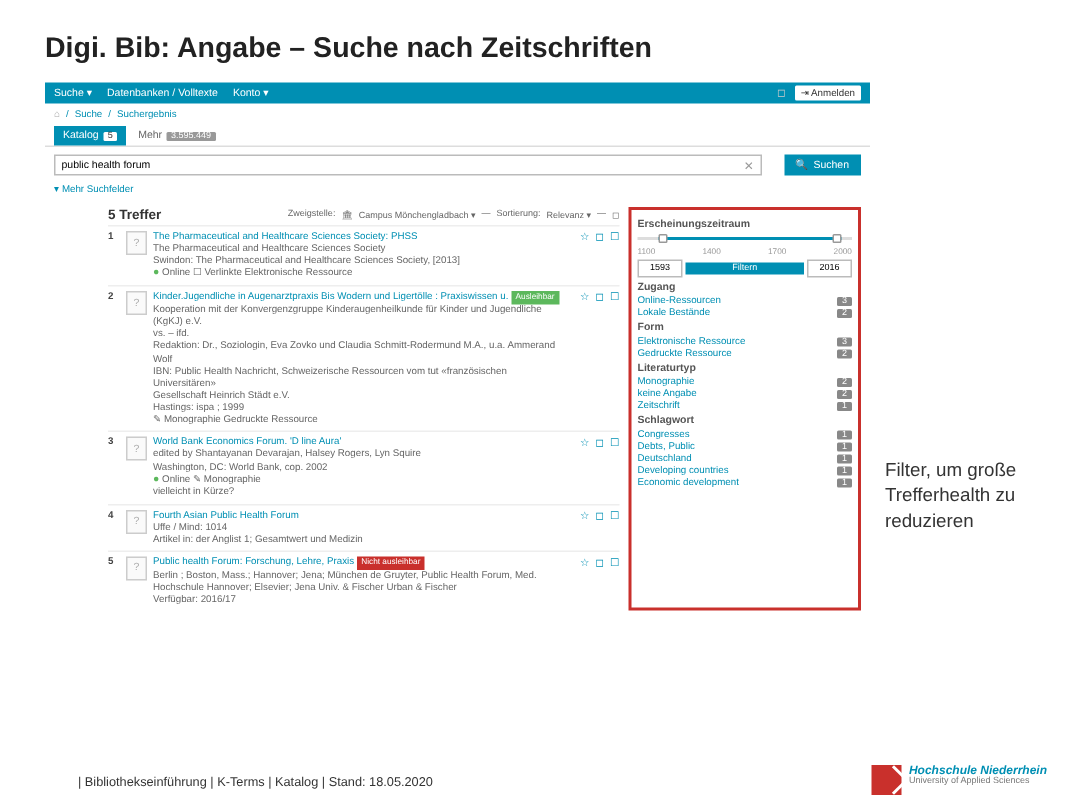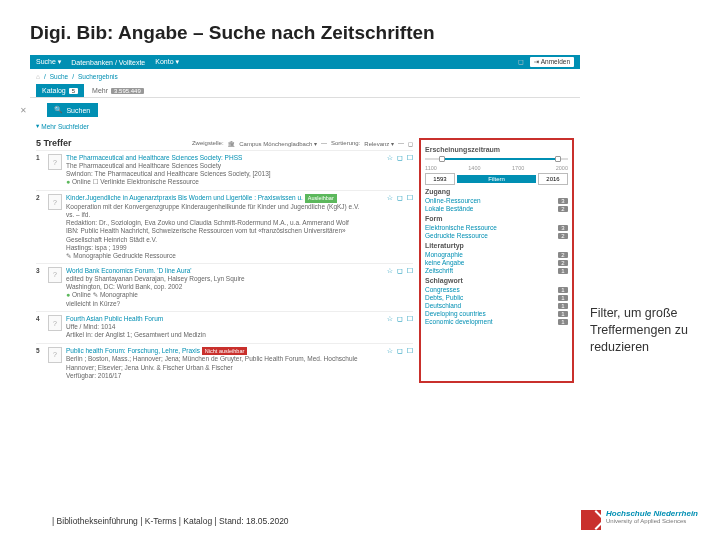--- a/index.html
+++ b/index.html
@@ -15,21 +15,21 @@
   .tab-active { background: #008fb3; color: #fff; padding: 3px 6px; display: flex; gap: 3px; align-items: center; }
   .tab-active .badge { background: #fff; color: #333; padding: 0 3px; border-radius: 1px; font-size: 6px; }
   .tab-inactive { color: #666; display: flex; gap: 3px; align-items: center; }
   .tab-inactive .badge { background: #999; color: #fff; padding: 0 3px; border-radius: 1px; font-size: 6px; }
   .searchbar { display: flex; gap: 4px; padding: 5px 6px; align-items: center; }
   .searchbar input { flex: 1; border: 1px solid #bbb; height: 14px; font-size: 7px; padding: 0 4px; }
   .searchbar .clear { position: relative; left: -16px; color: #999; font-size: 8px; }
   .searchbtn { background: #008fb3; color: #fff; border: none; height: 14px; padding: 0 8px; font-size: 7px; display: flex; align-items: center; gap: 3px; }
   .adv { font-size: 6.5px; color: #008fb3; padding: 0 6px 4px 6px; display: flex; align-items: center; gap: 2px; }
   .content { display: flex; padding: 4px 6px; gap: 6px; }
-  .results { flex: 1; }
+  .results { flex: 1; margin-left: 36px; }
   .results-head { display: flex; align-items: center; font-size: 8px; margin-bottom: 2px; }
   .results-head .count { font-weight: bold; font-size: 9px; }
   .results-head .meta { margin-left: auto; font-size: 6px; color: #666; display: flex; gap: 4px; align-items: center; }
   .result { display: flex; gap: 4px; padding: 3px 0; border-top: 1px solid #eee; font-size: 6.5px; }
   .result .num { width: 8px; color: #444; font-weight: bold; }
   .result .icon { width: 14px; height: 16px; border: 1px solid #ccc; display: flex; align-items: center; justify-content: center; color: #aaa; font-size: 7px; background: #fafafa; flex-shrink: 0; }
   .result .body { flex: 1; line-height: 1.25; }
   .result .title { color: #008fb3; }
   .result .line { color: #666; }
   .result .avail { display: inline-block; background: #5cb85c; color: #fff; font-size: 5.5px; padding: 1px 3px; }
@@ -83,20 +83,21 @@
     <div class="tab-active">
       <span>Katalog</span>
       <span class="badge">5</span>
     </div>
     <div class="tab-inactive">
       <span>Mehr</span>
       <span class="badge">3.595.449</span>
     </div>
   </div>
   <div class="searchbar">
+    <input value="public health forum" style="">
     <span class="clear">✕</span>
     <button class="searchbtn">
       <span>🔍</span>
       <span>Suchen</span>
     </button>
   </div>
   <div class="adv">▾ <span>Mehr Suchfelder</span></div>
 
   <div class="content">
     <div class="results">
@@ -271,21 +272,21 @@
           </div>
           <div class="row">
             <span class="lbl">Economic development</span>
             <span class="cnt">1</span>
           </div>
         </div>
     </div>
   </div>
 </div>
 
-<div class="callout">Filter, um große Treffer­mengen zu reduzieren</div>
+<div class="callout">Filter, um große Treffer­health zu reduzieren</div>
 <div class="footer">| Bibliothekseinführung | K-Terms | Katalog | Stand: 18.05.2020</div>
 <div class="logo">
   <div class="mark"></div>
   <div class="txt">
     <div class="t1">Hochschule Niederrhein</div>
     <div class="t2">University of Applied Sciences</div>
   </div>
 </div>
 
 </body></html>

